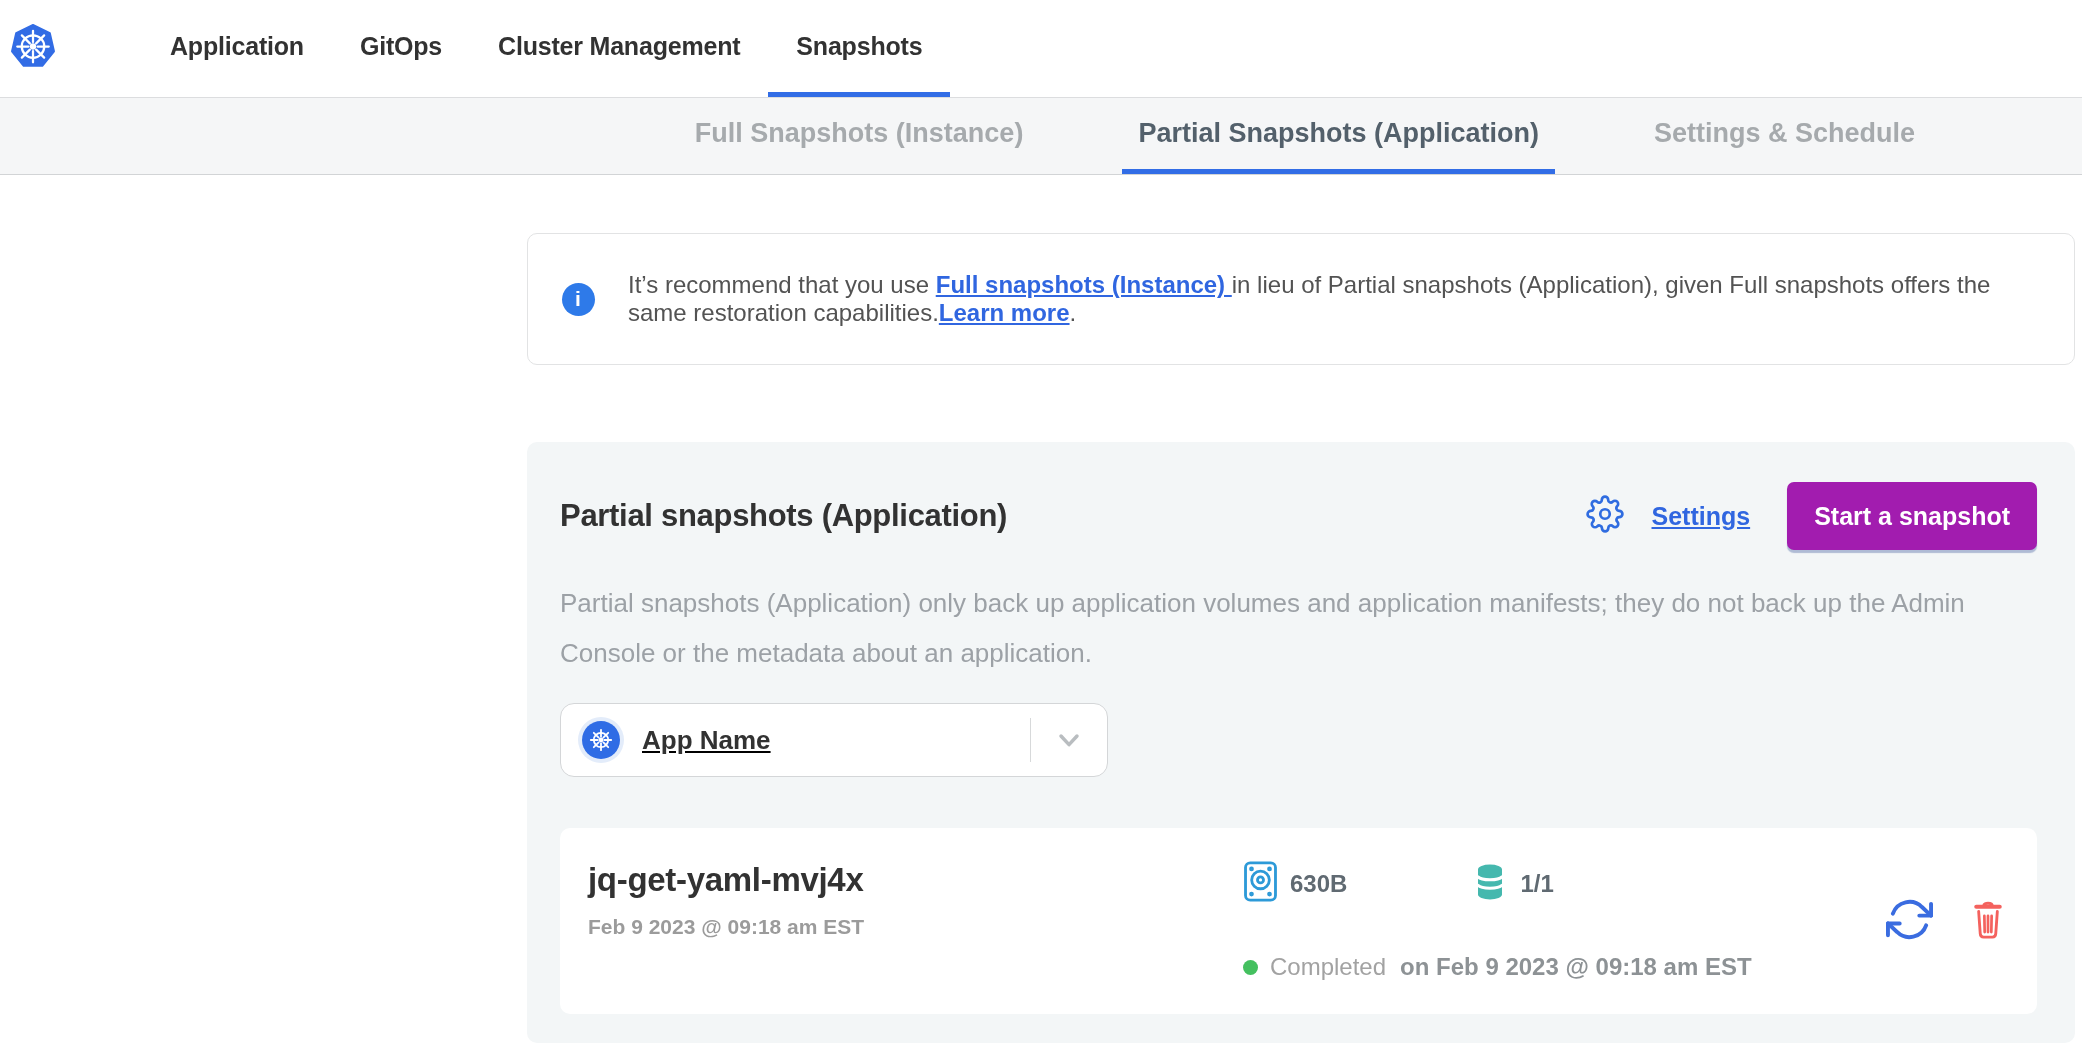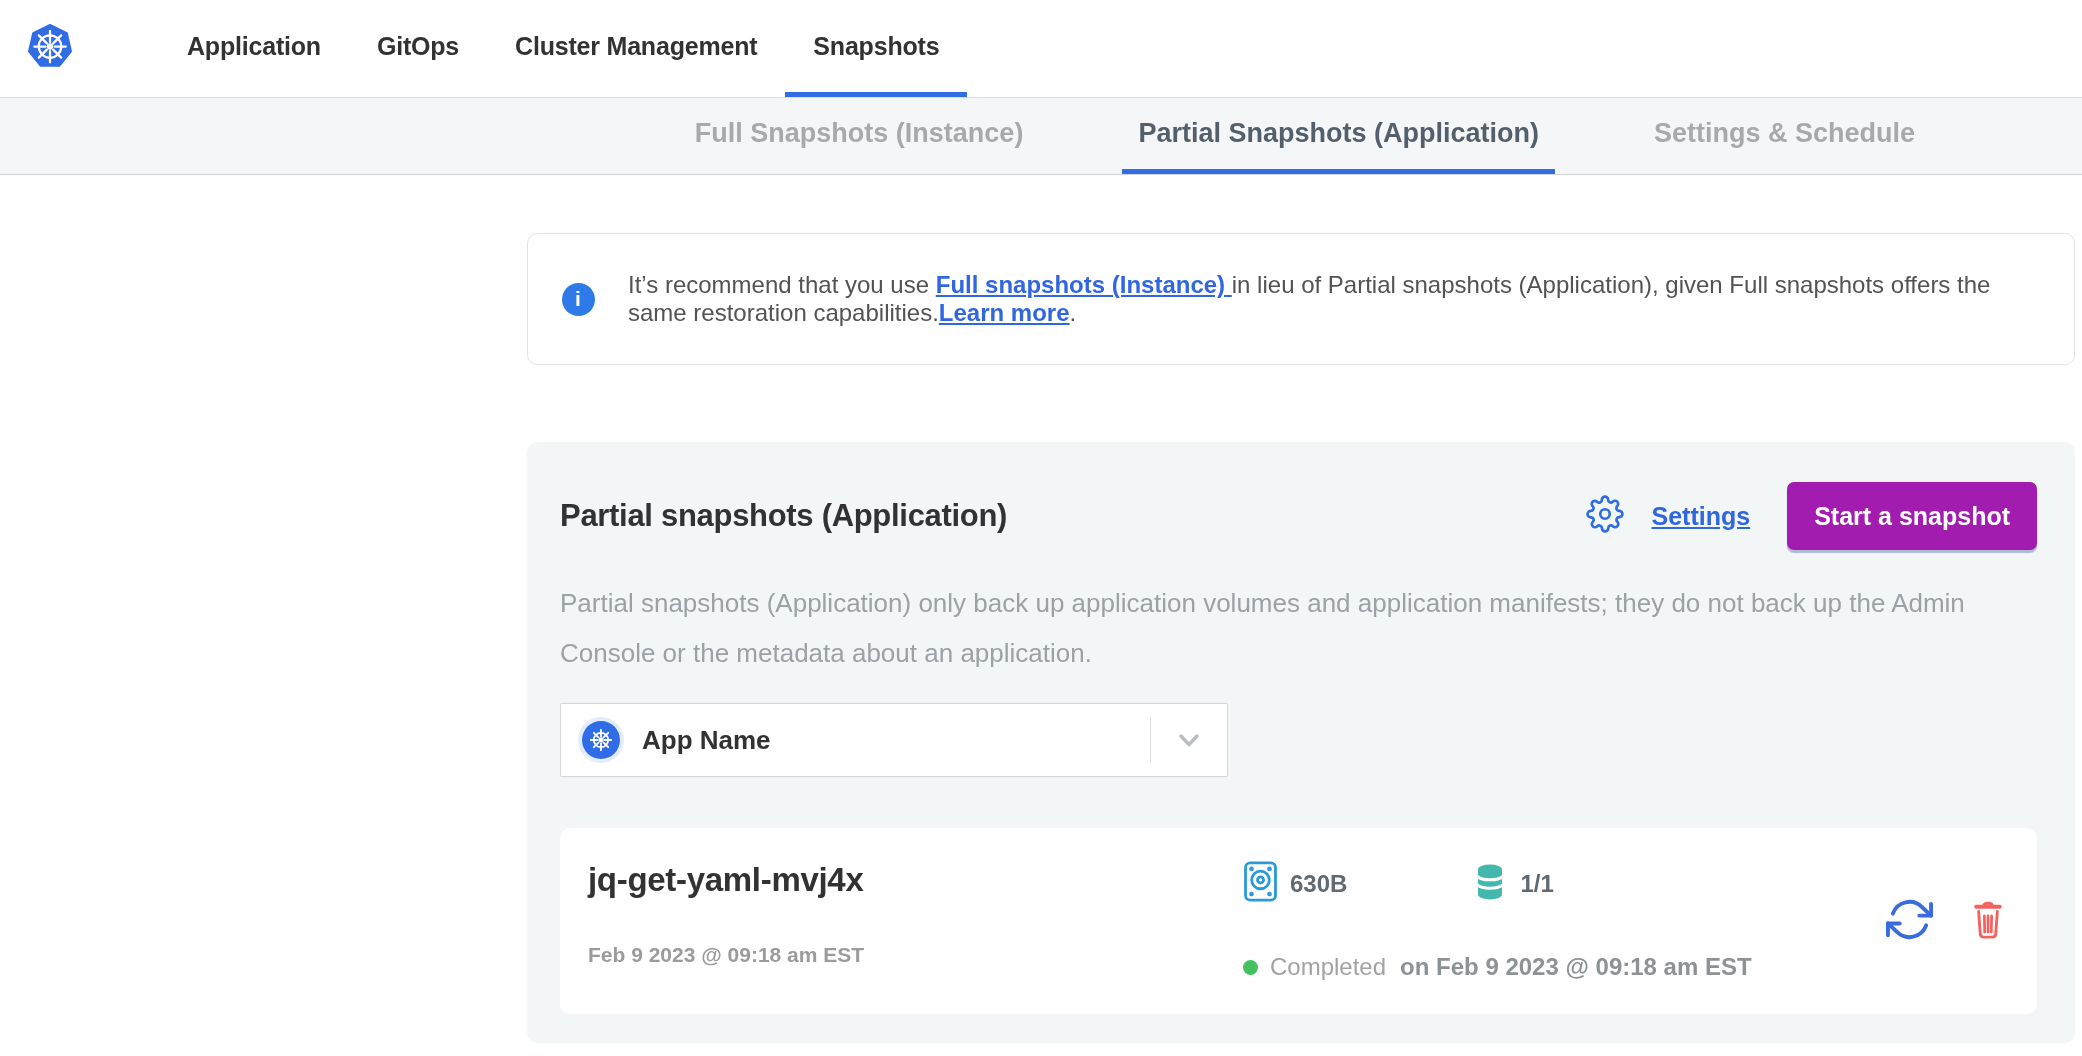--- a/index.html
+++ b/index.html
@@ -1,20 +1,20 @@
 <!DOCTYPE html>
 <html><head>
 <meta charset="utf-8">
 <style>
   * { box-sizing: border-box; margin: 0; padding: 0; }
   html,body { width: 2082px; height: 1056px; background: #ffffff;
     font-family: "Liberation Sans", "DejaVu Sans", sans-serif; overflow: hidden; }
 
   
-  .topnav { height: 97px; background: #fff; display: flex; align-items: stretch; padding-left: 27px; }
+  .topnav { height: 97px; background: #fff; display: flex; align-items: stretch; padding-left: 10px; }
   .brand { display: flex; align-items: center; margin-right: 86px; }
   .topnav-item { display: flex; align-items: center; padding: 0 28px; font-size: 25px;
     font-weight: 700; color: #323232; border-bottom: 5px solid transparent; cursor: pointer;
     letter-spacing: -0.2px; }
   .topnav-item.active { border-bottom-color: #326de6; }
 
   
   .subnav { height: 78px; background: #f5f6f7; border-top: 1px solid #dcdddf;
     border-bottom: 1px solid #d2d4d6; display: flex; justify-content: flex-end;
     padding-right: 151px; column-gap: 83px; }
@@ -38,36 +38,36 @@
   .panel-title { font-size: 31px; font-weight: 800; color: #323232; letter-spacing: -0.3px; }
   .header-right { margin-left: auto; display: flex; align-items: center; }
   .settings-link { display: flex; align-items: center; gap: 28px; cursor: pointer; }
   .settings-label { font-size: 25px; font-weight: 700; color: #3066e0; text-decoration: underline; }
   .start-btn { margin-left: 37px; background: #a21caf; color: #fff; border: none; border-radius: 7px;
     font-family: inherit; font-size: 25px; font-weight: 700; padding: 0 27px; height: 68px;
     cursor: pointer; box-shadow: 0 3px 1px rgba(48,77,148,0.35); }
   .panel-desc { margin-top: 28px; font-size: 26px; line-height: 50px; color: #9ca1a6; width: 1465px; }
 
   
-  .app-select { margin-top: 25px; width: 668px; height: 74px; background: #fff;
-    border: 1px solid #d4d6d8; border-radius: 1px; display: flex; align-items: center;
-    cursor: pointer; }
+  .app-select { margin-top: 25px; width: 548px; height: 74px; background: #fff;
+    border: 1px solid #d4d6d8; border-radius: 14px; display: flex; align-items: center;
+    cursor: pointer; text-decoration: underline; }
   .app-select-value { display: flex; align-items: center; gap: 22px; padding-left: 21px; flex: 1; }
   .k8s-app-badge { width: 38px; height: 38px; border-radius: 50%; background: #2f6ce5;
     box-shadow: 0 0 0 4px #e3ecfa; display: flex; align-items: center; justify-content: center; }
   .app-select-label { font-size: 26px; font-weight: 700; color: #323232; }
   .select-divider { width: 1px; height: 44px; background: #d7d9da; }
   .chevron-box { width: 76px; display: flex; align-items: center; justify-content: center; }
 
   
   .snapshot-card { margin-top: 51px; background: #fff; border-radius: 10px;
     padding: 33px 30px 33px 28px; height: 186px; display: flex; }
   .row-left { width: 655px; flex-shrink: 0; }
   .snap-name { font-size: 33px; font-weight: 800; color: #323232; letter-spacing: -0.3px; }
-  .snap-date { margin-top: 44px; font-size: 21px; font-weight: 700; color: #9b9b9b; }
+  .snap-date { margin-top: 16px; font-size: 21px; font-weight: 700; color: #9b9b9b; }
   .row-mid { display: flex; flex-direction: column; justify-content: space-between; }
   .stats-row { display: flex; align-items: center; gap: 125px; }
   .stat { display: flex; align-items: center; gap: 12px; }
   .stat-value { font-size: 24px; font-weight: 700; color: #606a72; }
   .status-row { display: flex; align-items: center; }
   .status-dot { width: 15px; height: 15px; border-radius: 50%; background: #44c05f; margin-right: 12px; }
   .status-label { font-size: 24px; color: #a2a2a2; }
   .status-detail { margin-left: 14px; font-size: 24px; font-weight: 700; color: #8d9295; }
   .row-actions { margin-left: auto; display: flex; align-items: center; gap: 36px; }
   .action-btn { background: none; border: none; padding: 0; cursor: pointer; display: flex; }

